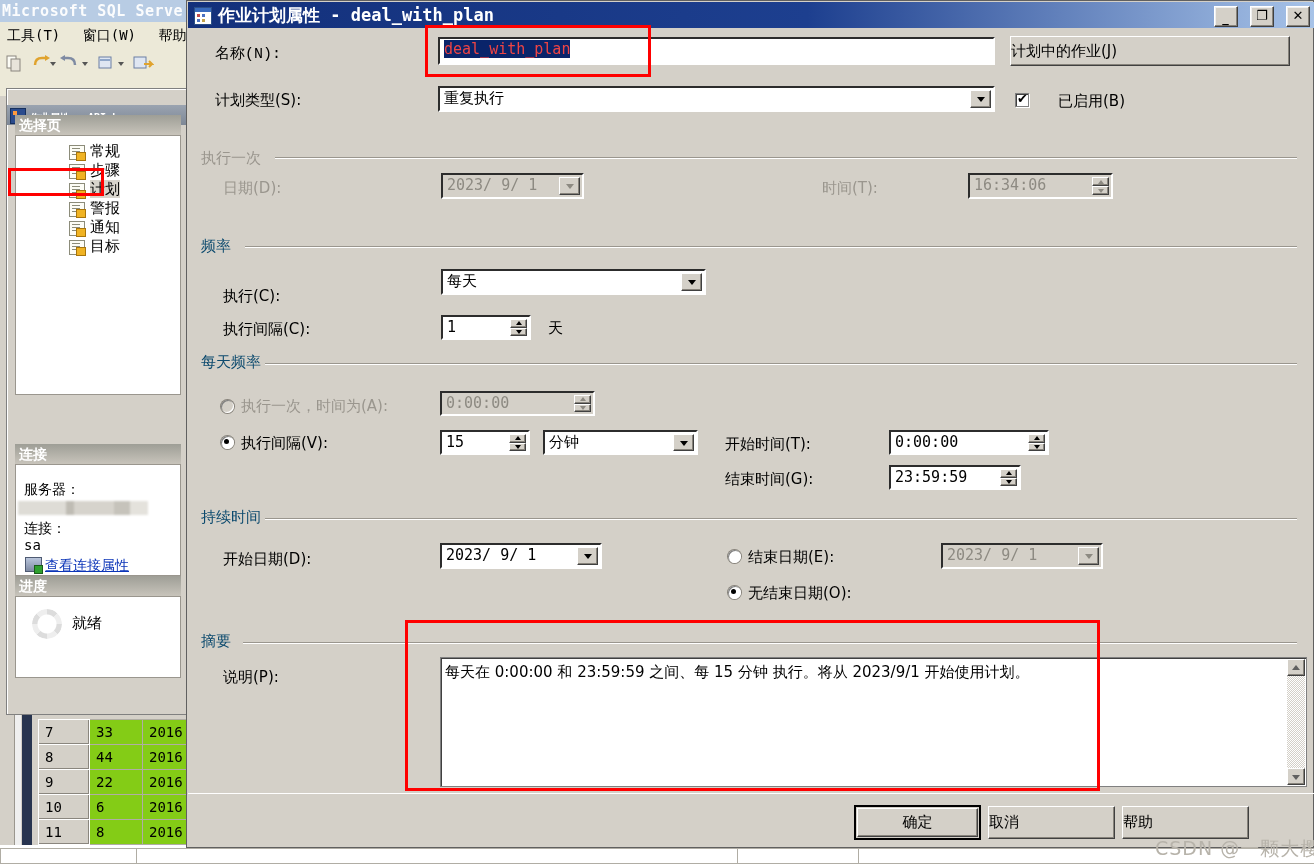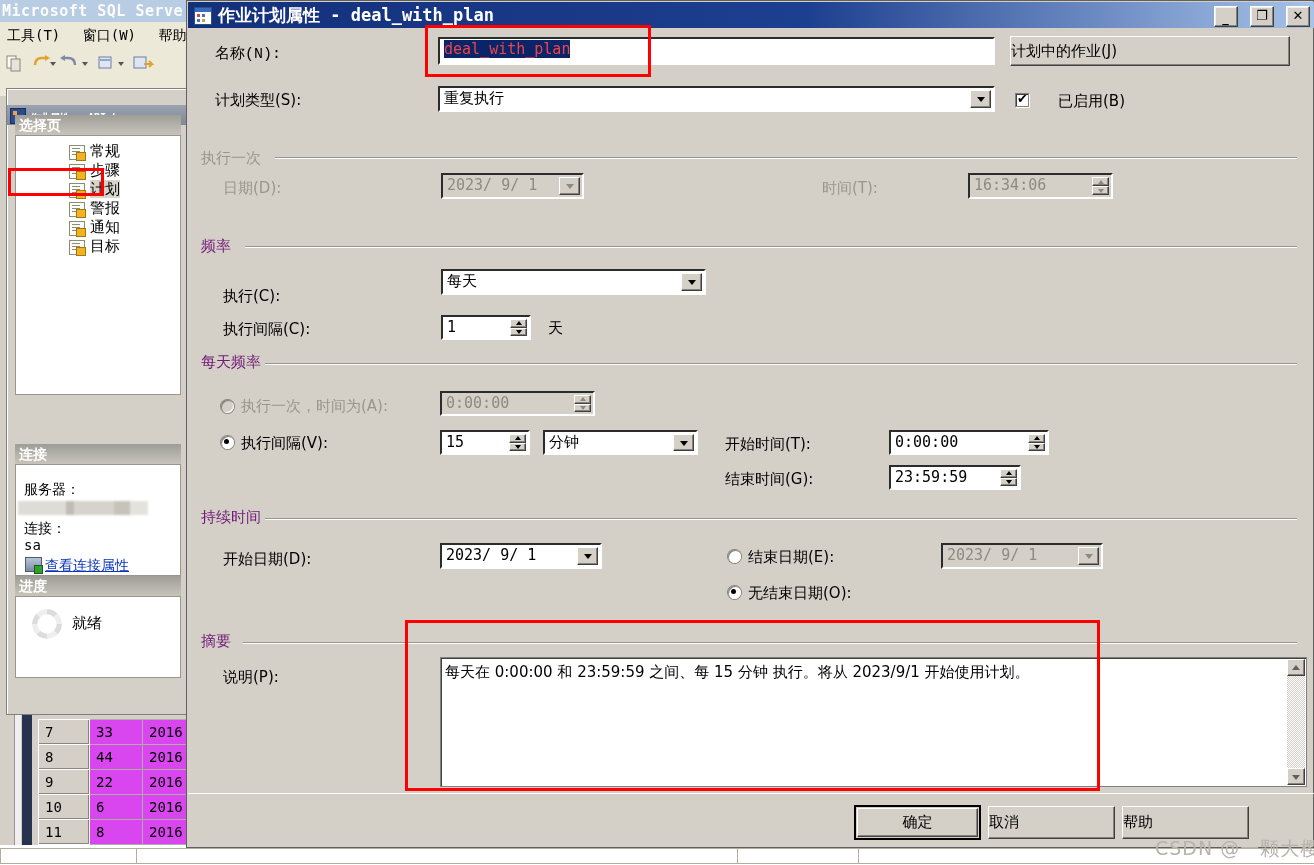--- a/index.html
+++ b/index.html
@@ -40,21 +40,21 @@
   .ssms-scroll-v { position:absolute; left:1300px; top:96px; width:14px; height:744px; background:#d4d0c8; border-left:1px solid #8a867e;}
   .ssms-dark-edge { position:absolute; left:1302px; top:100px; width:12px; height:60px; background:#28344f; }
   .ssms-dark-edge2 { position:absolute; left:1302px; top:96px; width:12px; height:6px; background:#a3b4cf; }
   .ssms-dark-edge3 { position:absolute; left:1302px; top:160px; width:12px; height:12px; background:#b9c5db; }
 
   
   .grid-wrap { position:absolute; left:0px; top:715px; width:186px; height:150px; background:#d4d0c8; overflow:hidden; }
   .grid-navy { position:absolute; left:22px; top:715px; width:10px; height:148px; background:#28344f; }
   .grid-sep  { position:absolute; left:14px; top:715px; width:6px; height:148px; background:#efefef; border-left:1px solid #9a968e;}
   .grid-tbl { position:absolute; left:38px; top:719px; border-collapse:collapse; font-family:"DejaVu Sans Mono", monospace; font-size:14px; }
-  .grid-tbl td { height:24px; border:1px solid #b0ada4; padding:0 6px; background:#d946ef; }
+  .grid-tbl td { height:24px; border:1px solid #b0ada4; padding:0 6px; background:#84cc16; }
   .grid-tbl td.rowhdr { background:#d4d0c8; width:38px; text-align:left; border:1px solid #fff; box-shadow: inset -1px -1px 0 #8a867e; }
   .grid-tbl td.c2 { width:40px; text-align:left; }
   .grid-tbl td.c3 { width:50px; text-align:left; }
   .grid-tbl td.c4 { width:14px; }
   .ssms-bottom-bars { position:absolute; left:0; top:845px; width:1314px; height:20px; background:#fff; }
   .bb1 { position:absolute; left:0; top:848px; width:135px; height:14px; border:1px solid #b0ada4; background:#fff;}
   .bb2 { position:absolute; left:136px; top:848px; width:600px; height:14px; border:1px solid #b0ada4; background:#fff;}
   .bb3 { position:absolute; left:737px; top:848px; width:120px; height:14px; border:1px solid #b0ada4; background:#fff;}
   .bb4 { position:absolute; left:858px; top:848px; width:456px; height:14px; border:1px solid #b0ada4; background:#fff;}
 
@@ -179,21 +179,21 @@
     box-shadow: inset -1px -1px 0 #87837b;
     font-size:15px; text-align:left; color:#000; box-sizing:border-box;
     font-family:"DejaVu Sans", sans-serif; white-space:nowrap;
   }
   .btn.default { border:2px solid #000; box-shadow:none; }
   .btn.default .inner { position:absolute; left:1px; right:1px; top:1px; bottom:1px;
      border:1px solid #fff; border-right-color:#404040; border-bottom-color:#404040;
      box-shadow: inset -1px -1px 0 #87837b; display:flex; align-items:center; justify-content:center; }
 
   .groupbox-line { position:absolute; height:1px; background:#fff; border-top:1px solid #9a968e; }
-  .group-label { position:absolute; font-size:15px; background:#d4d0c8; padding-right:5px; color:#701a75; }
+  .group-label { position:absolute; font-size:15px; background:#d4d0c8; padding-right:5px; color:#0c4a6e; }
   .group-label.dis { color:#9a968e; }
 
   .radio { position:absolute; width:13px; height:13px; border-radius:50%;
     background:#fff; box-shadow: inset 1px 1px 0 #808080, inset -1px -1px 0 #fff, 0 0 0 1px #87837b; box-sizing:border-box;}
   .radio.dis { background:#d4d0c8; }
   .radio.on:after { content:""; position:absolute; left:3px; top:3px; width:5px; height:5px; border-radius:50%; background:#000; }
 
   .checkbox { position:absolute; width:14px; height:14px; background:#fff;
     border:1px solid #808080; box-shadow: inset 1px 1px 0 #404040, inset -1px -1px 0 #fff, 1px 1px 0 #fff; box-sizing:border-box;}
   .checkbox.on:after { content:"✔"; position:absolute; left:1px; top:-3px; font-size:13px; color:#000; font-family:"DejaVu Sans", sans-serif;}

